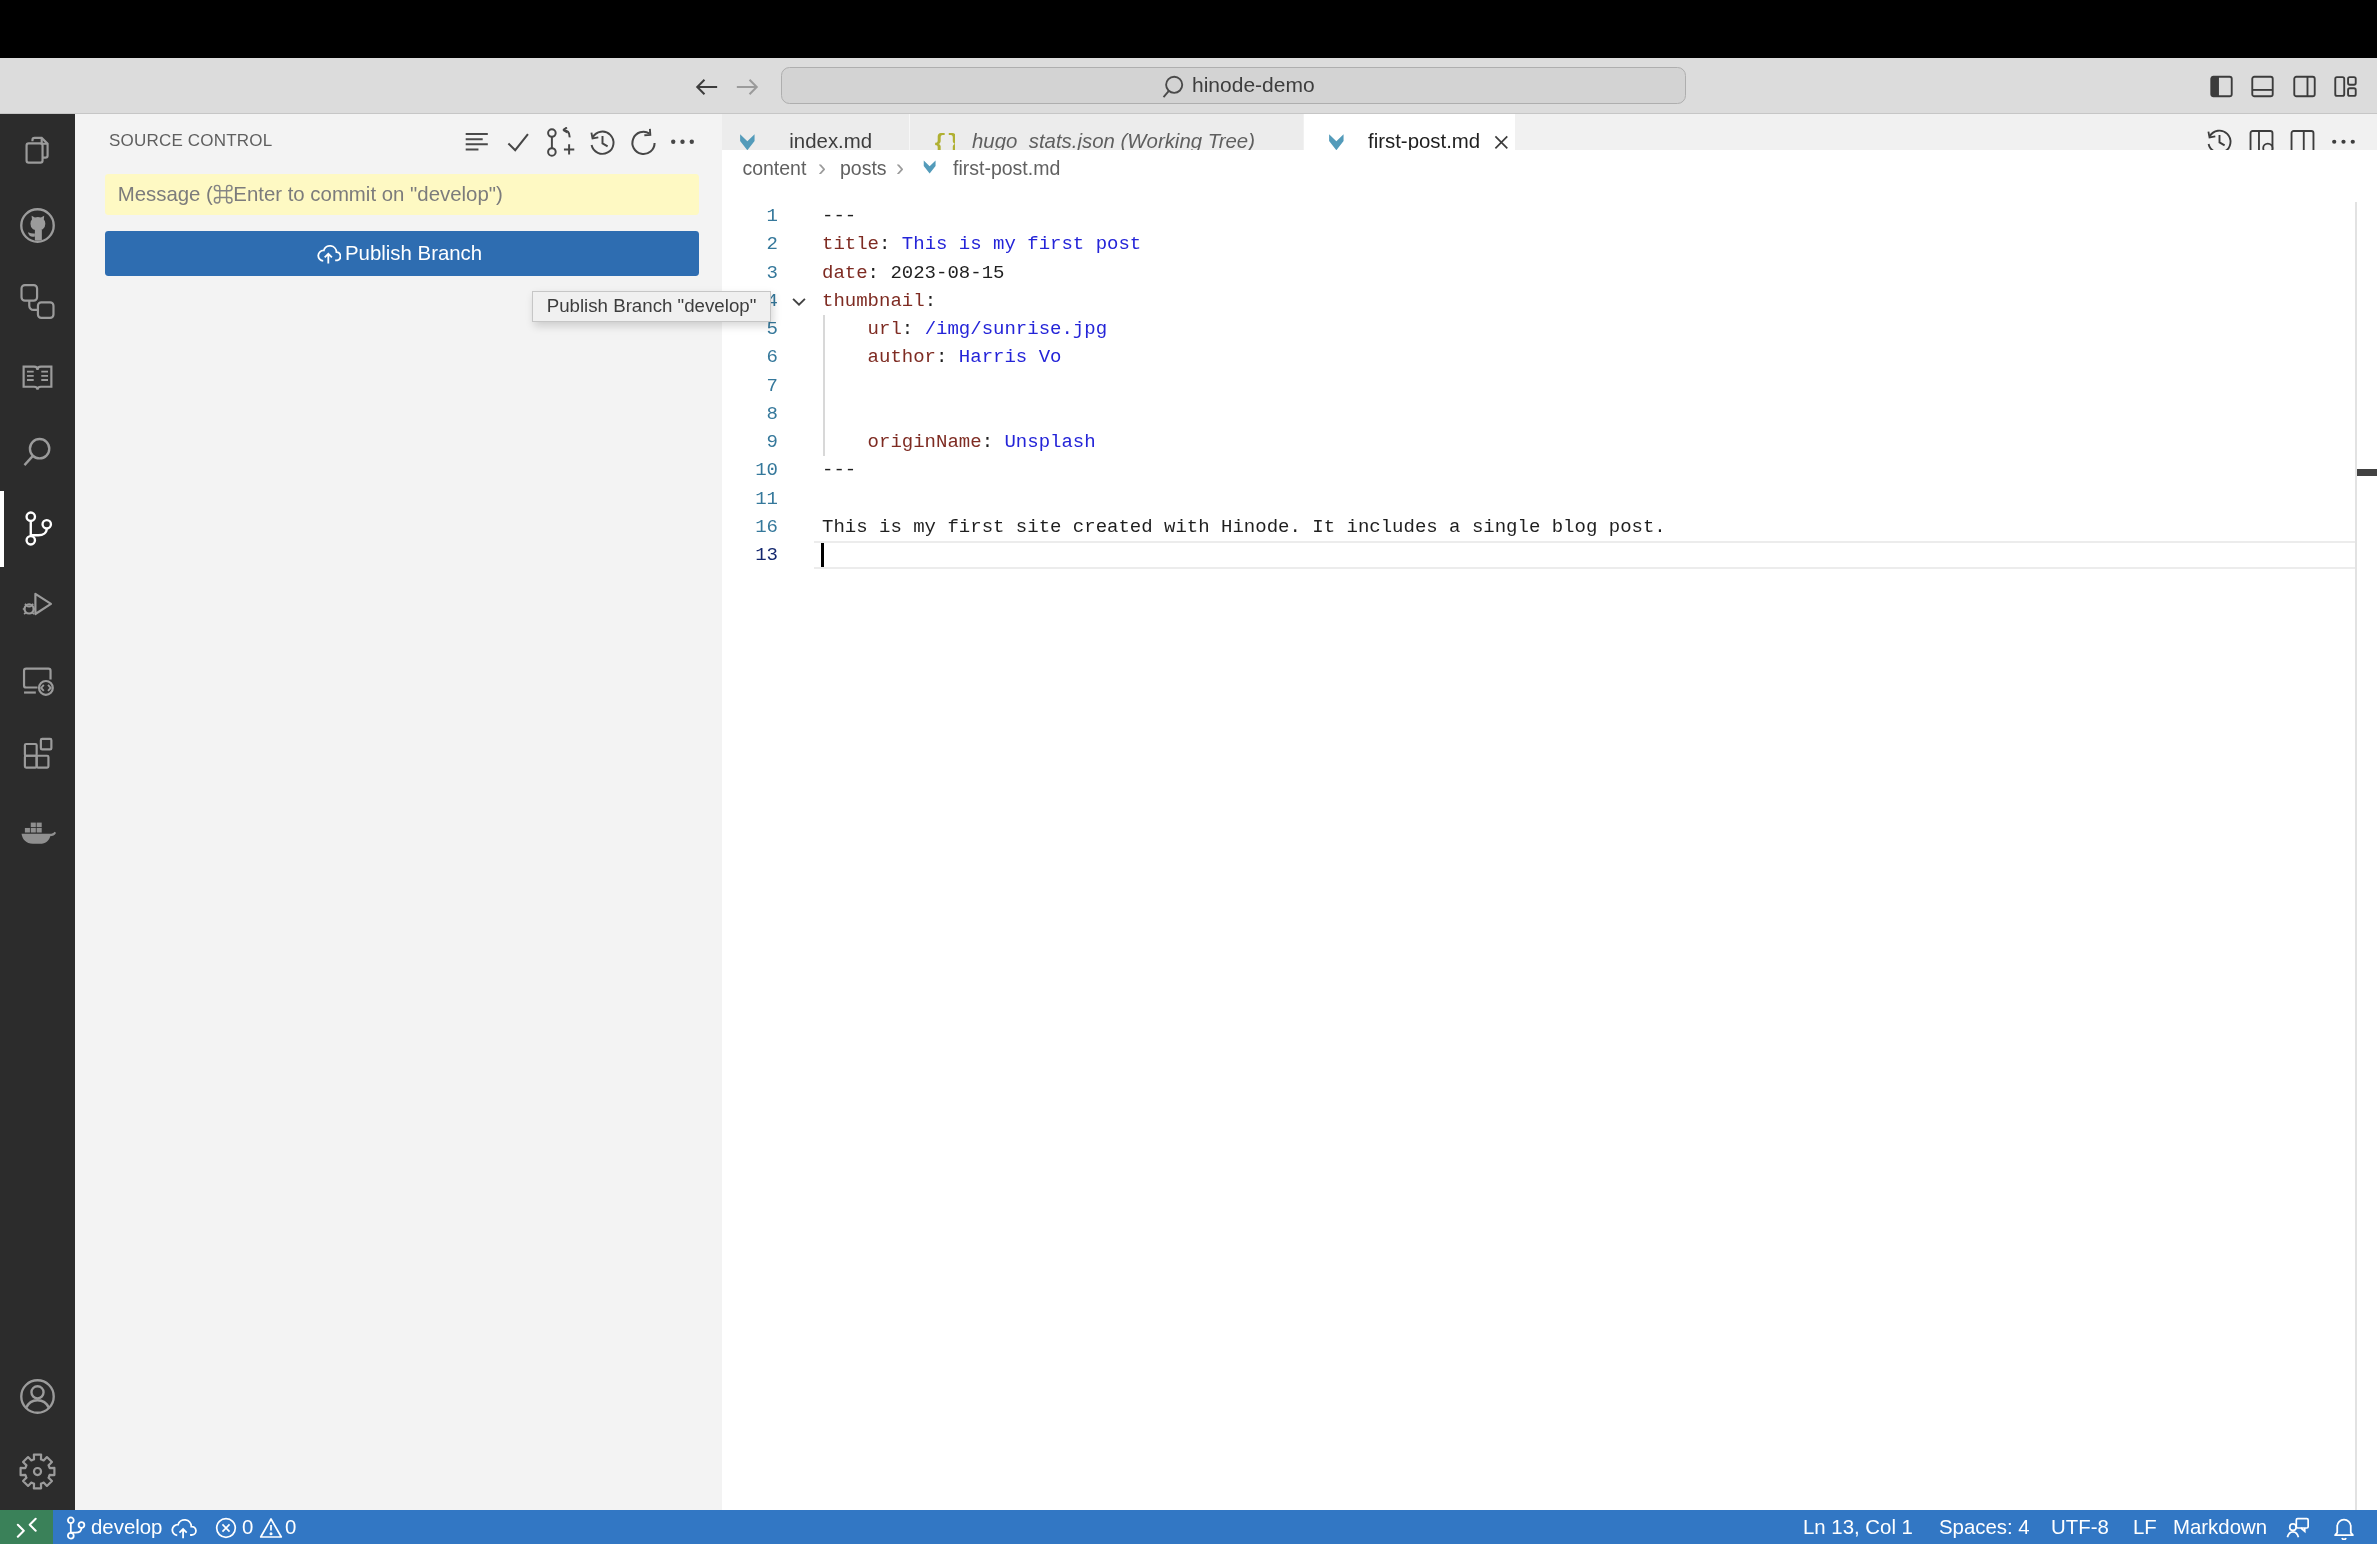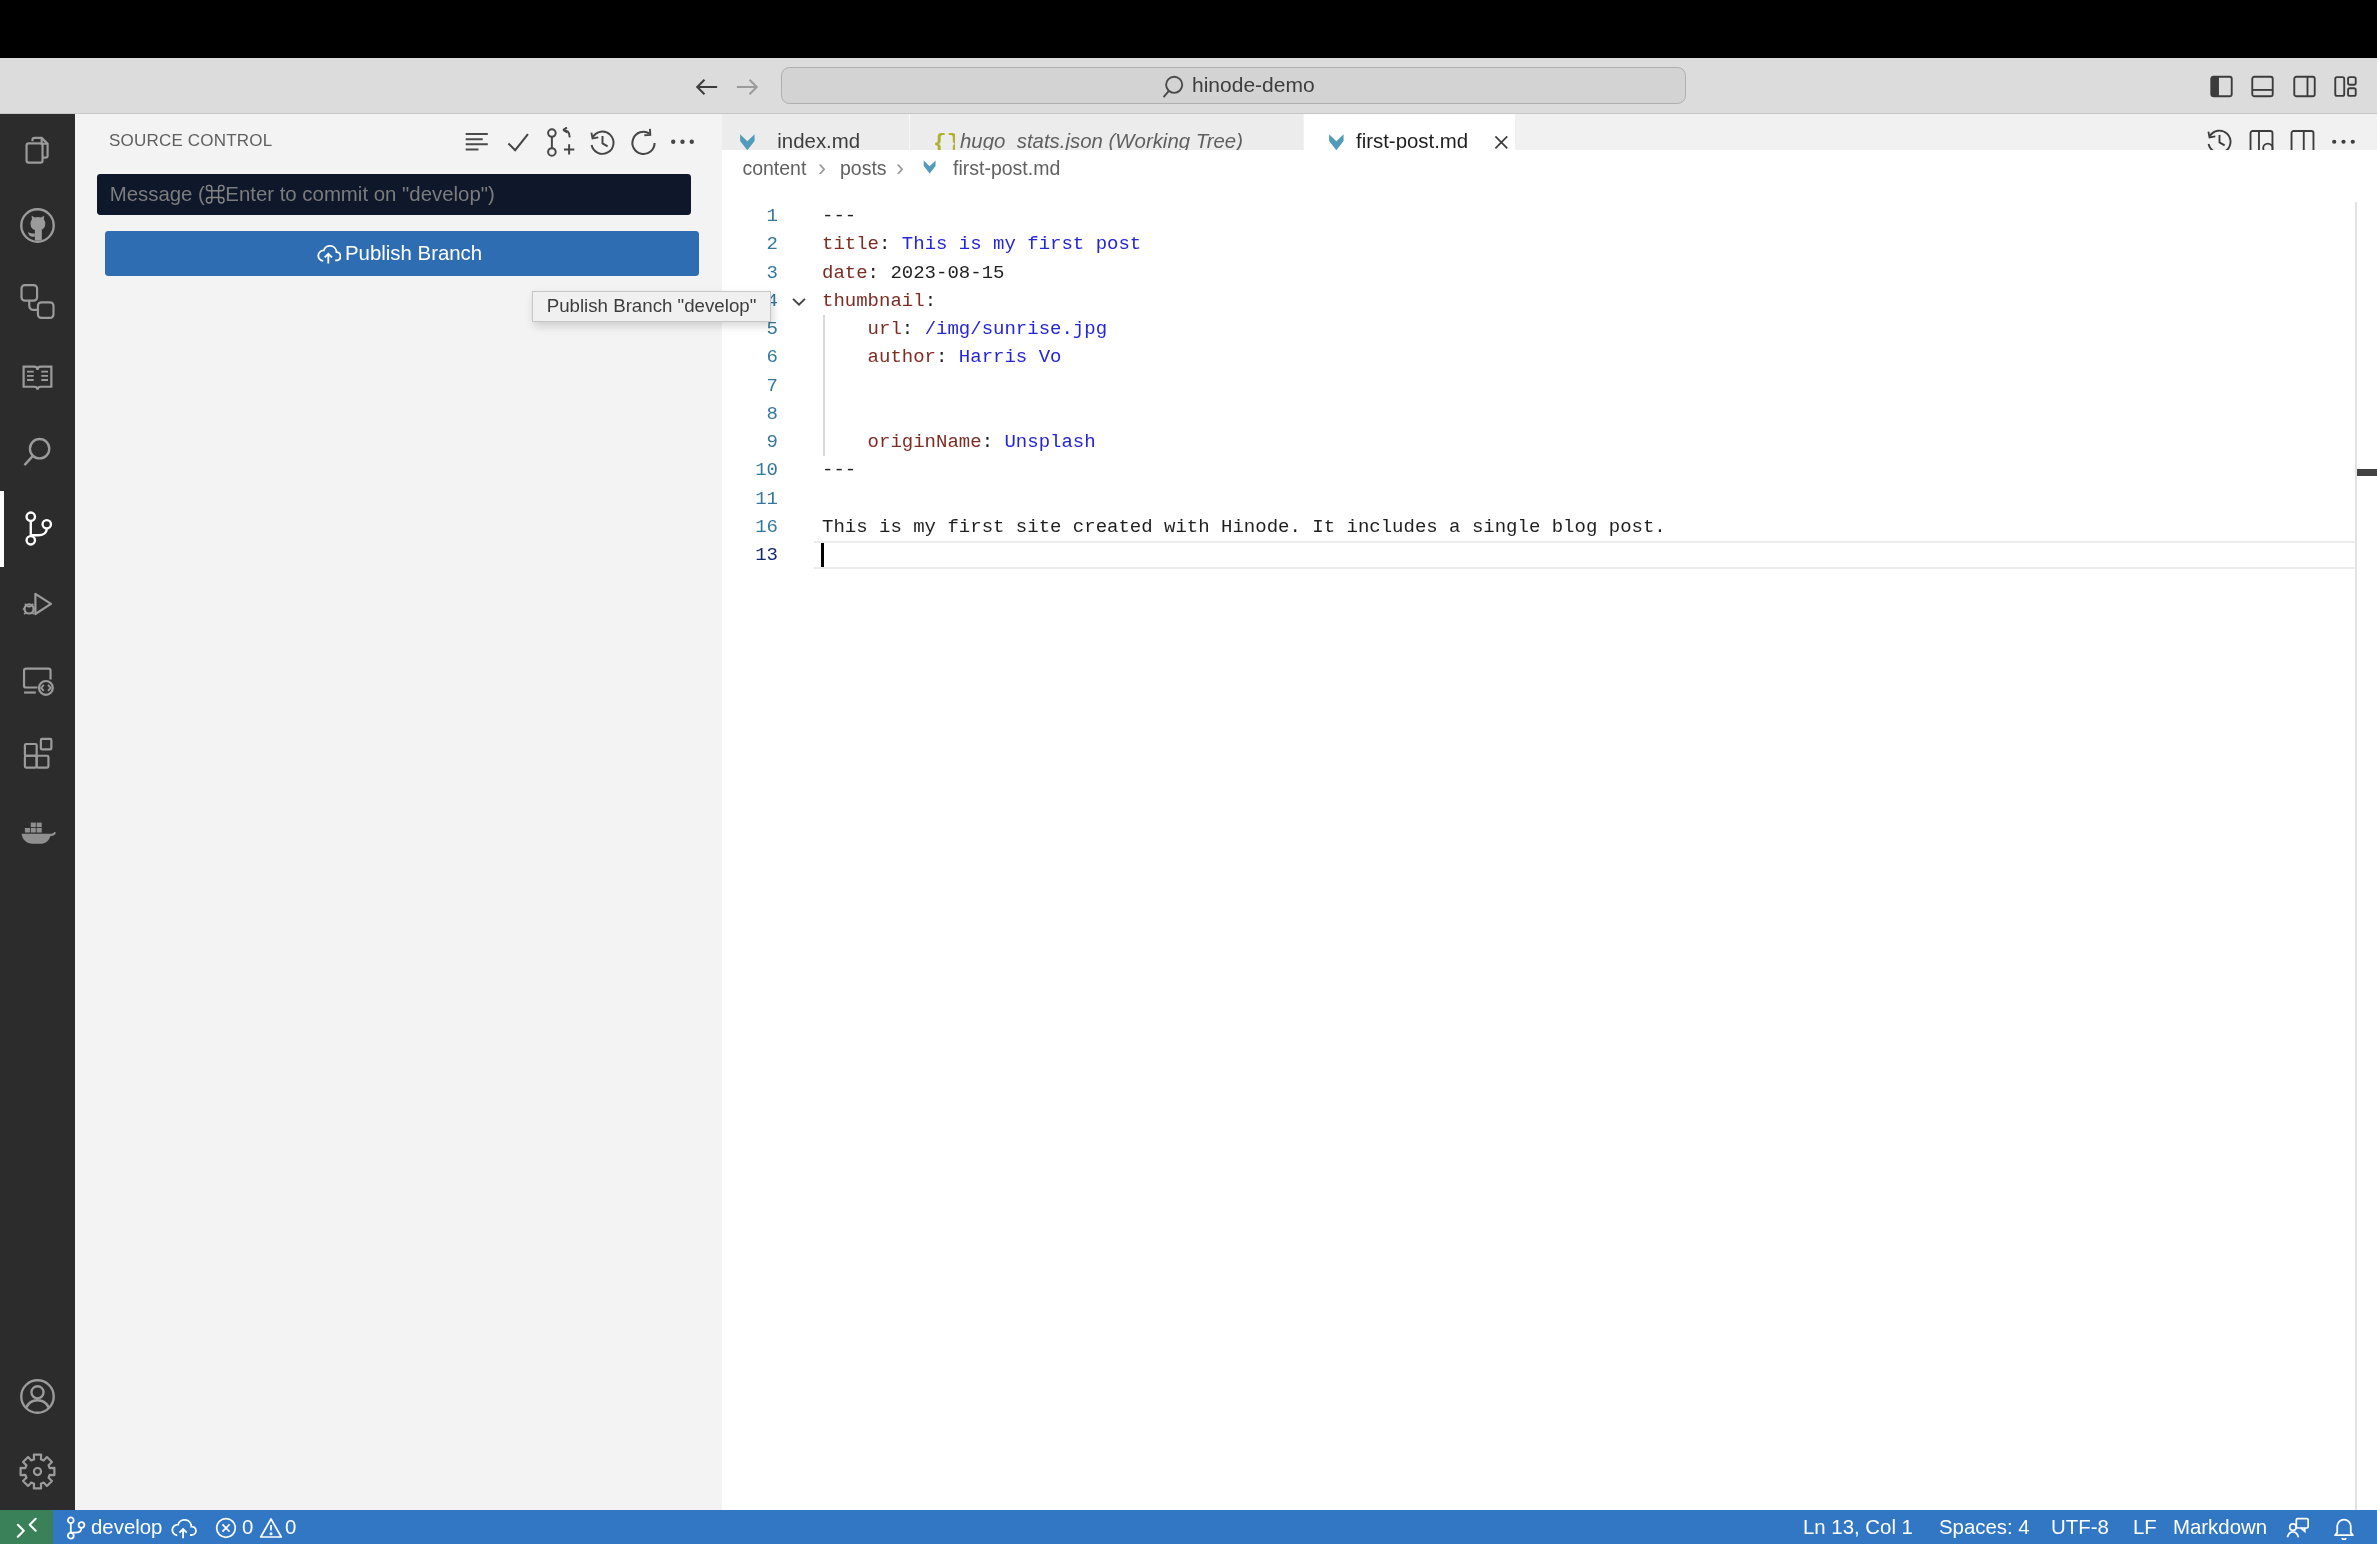--- a/index.html
+++ b/index.html
@@ -14,34 +14,34 @@
   #cmdcenter { left:781px; top:9.3px; width:905px; height:37px; background:#d3d3d3;
     border:1.7px solid #aeaeae; border-radius:8.5px; }
   #cmdtext { left:1192px; top:0; height:54px; line-height:54px; font-size:21px; color:#3d3d3d; }
 
   #activitybar { left:0; top:114px; width:75px; height:1396px; background:#2c2c2c; }
   #sidebar { left:75px; top:114px; width:647px; height:1396px; background:#f3f3f3; }
   #editor { left:722px; top:114px; width:1656px; height:1396px; background:#ffffff; }
 
   #sc-title { left:34px; top:0; height:54px; line-height:54px; font-size:17px;
     letter-spacing:0.2px; color:#5f5f5f; }
-  #msgbox { left:22px; top:60px; width:594px; height:41px; background:#0f172a; border-radius:3.4px; }
+  #msgbox { left:30px; top:60px; width:594px; height:41px; background:#fef9c3; border-radius:3.4px; }
   #msgbox .ph { position:absolute; left:12.7px; top:0; height:41px; line-height:41px;
     font-size:20.4px; color:#7c7c7c; white-space:nowrap; }
   #pubbtn { left:30px; top:117px; width:594px; height:45px; background:#2e6db1; border-radius:3.4px; }
   #pubbtn .lbl { position:absolute; left:240px; top:0; height:45px; line-height:45px;
     font-size:20.4px; color:#fff; white-space:nowrap; }
 
   #tooltip { left:532px; top:291px; width:239px; height:31px; background:#f0f0f0;
     border:1.7px solid #c6c6c6; box-shadow:1.7px 4.2px 8.5px rgba(0,0,0,0.16);
     font-size:18.7px; color:#3d3d3d; text-align:center; line-height:28px; z-index:50; }
 
   #tabbar { left:0; top:0; width:1656px; height:54px; background:#f1f1f1; }
   .tab { position:absolute; top:0; height:54px; }
-  .tab .txt { position:absolute; top:0; line-height:54px; font-size:20.4px; white-space:nowrap; }
+  .tab .txt { position:absolute; top:0; line-height:54px; font-size:20.4px; white-space:nowrap;margin-left:12px; }
   #tab3 { background:#ffffff; }
   #breadcrumb { left:0; top:36px; width:1656px; height:34px; background:#fff;
     font-size:19.5px; color:#616161; }
   #breadcrumb .bc { position:absolute; top:0; line-height:36px; white-space:nowrap; }
   .bcsep { color:#9b9b9b; font-size:24px; }
 
   #code { left:0; top:88px; width:1656px; height:1308px; background:#fff;
     font-family:"Liberation Mono", monospace; font-size:19px; }
   .ln { position:absolute; left:0; width:56px; height:28px; line-height:28px;
     text-align:right; color:#35789b; }

